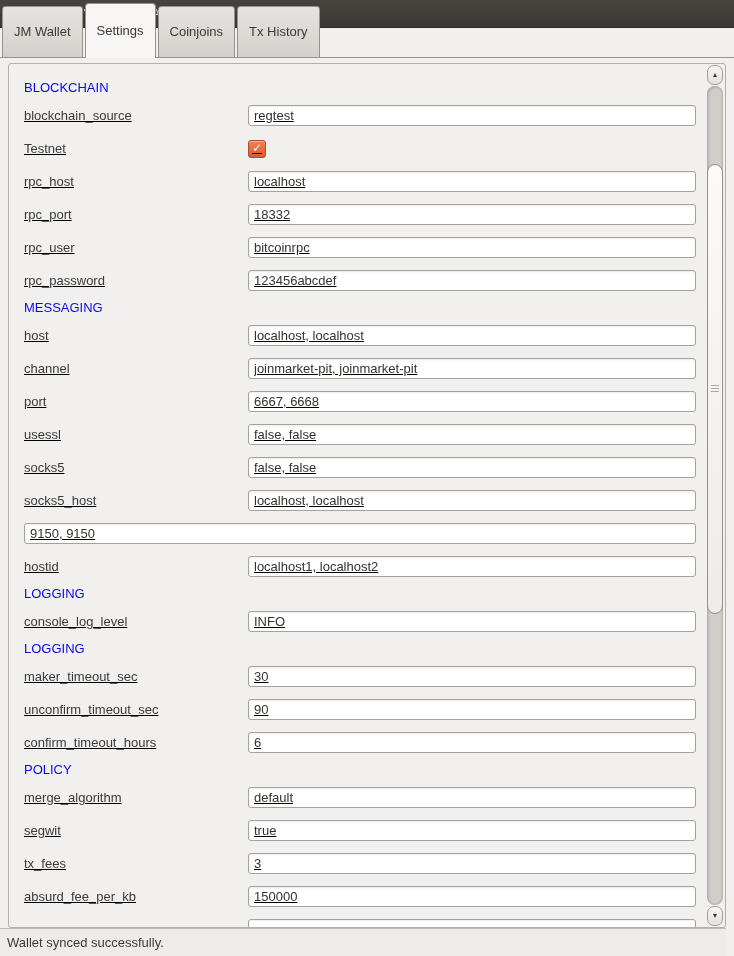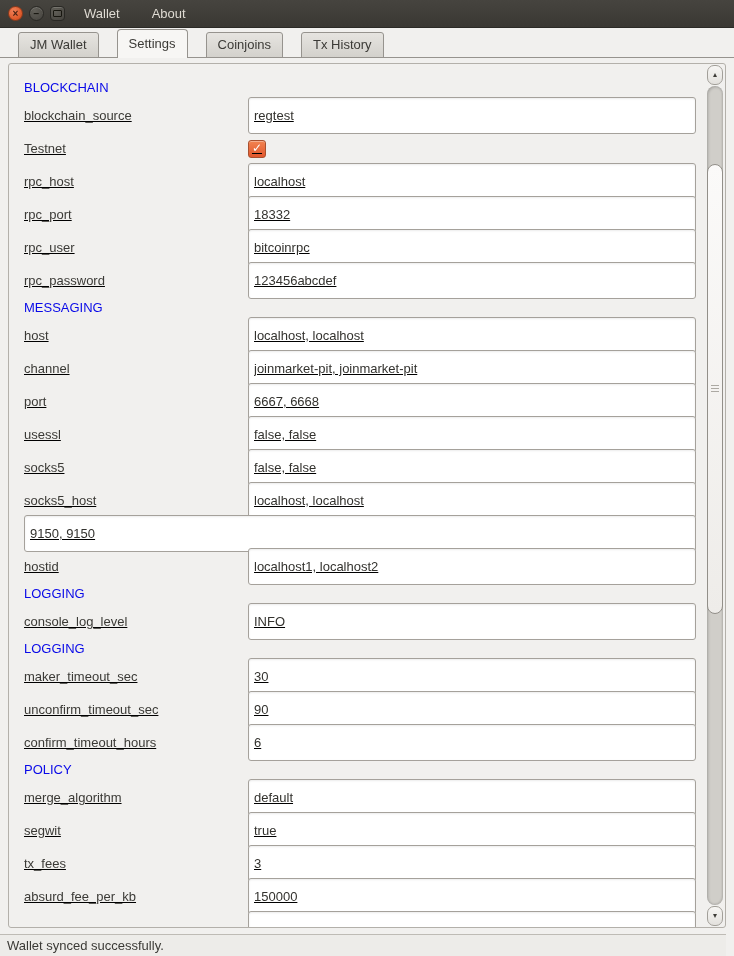--- a/index.html
+++ b/index.html
@@ -19,34 +19,34 @@
   .btn-min{font-size:10px;font-weight:bold;line-height:1;}
   .btn-max{border-radius:4px;}
   .maxglyph{display:block;width:7px;height:5px;border:1px solid #17160F;border-radius:1px;}
   .menu{margin-left:13px;display:flex;gap:20px;color:#DFDBD3;}
   .menuitem{padding:2px 6px;cursor:default;}
 
   
   .tabbar{position:absolute;top:28px;left:0;right:0;height:30px;background:#F1F0EE;
     display:flex;align-items:flex-end;padding-left:2px;}
   .tabbar::after{content:'';position:absolute;left:0;right:0;bottom:0;height:1px;background:#96938E;z-index:0;}
-  .tab{position:relative;z-index:1;height:24px;line-height:24px;padding:0 11px;margin-right:2px;
+  .tab{position:relative;z-index:1;height:24px;line-height:24px;padding:13px 11px;margin-right:2px;
     background:linear-gradient(#E6E4E0,#D3D1CC);border:1px solid #96938E;border-radius:3px 3px 0 0;
-    color:#3B3A36;cursor:default;box-sizing:content-box;margin-left:16px;}
+    color:#3B3A36;cursor:default;box-sizing:content-box;}
   .tab.active{z-index:2;height:28px;line-height:28px;background:#F7F6F4;border-bottom:none;
     border-radius:4px 4px 0 0;}
 
   
   .scrollframe{position:absolute;left:8px;right:8px;top:63px;bottom:28px;
     border:1px solid #B3B0AA;border-radius:3px;background:#F1F0EE;overflow:hidden;box-sizing:border-box;}
   .content{position:absolute;left:0;top:0;right:18px;padding:13px 0 0 15px;}
   .sechdr{height:22px;line-height:22px;color:#0909E8;}
   .row{display:flex;align-items:center;height:33px;text-decoration:underline;}
   .rowlabel{width:224px;flex:none;color:#3B3A36;}
-  .rowinput{flex:1;height:37px;margin-right:11px;border:1px solid #A5A19B;border-radius:3px;
+  .rowinput{flex:1;height:21px;margin-right:11px;border:1px solid #A5A19B;border-radius:3px;
     background:#FFFFFF;padding:0 5px;font:inherit;color:#33322E;box-sizing:border-box;
     box-shadow:inset 0 1px 2px rgba(0,0,0,0.08);outline:none;}
   .cb{width:16px;height:16px;border:1px solid #A8502F;border-radius:3px;flex:none;
     background:linear-gradient(#F28350,#E2582E);display:flex;align-items:center;justify-content:center;
     box-shadow:inset 0 1px 0 rgba(255,255,255,.35);cursor:default;}
   .mark{color:#FFFFFF;font-size:12px;font-weight:bold;line-height:1;margin-top:-1px;}
 
   
   .sbar{position:absolute;top:1px;bottom:1px;right:1px;width:18px;}
   .sbtn{position:absolute;left:1px;right:1px;height:20px;box-sizing:border-box;
@@ -55,21 +55,21 @@
   .sbtn.up{top:0;}
   .sbtn.down{bottom:0;}
   .strough{position:absolute;left:1px;right:1px;top:21px;bottom:21px;background:#D0CEC9;border-radius:9px;
     box-shadow:inset 1px 1px 3px rgba(0,0,0,0.22), inset -1px -1px 2px rgba(0,0,0,0.12);}
   .sthumb{position:absolute;left:1px;right:1px;top:99px;height:450px;box-sizing:border-box;
     background:linear-gradient(to bottom,#FBFAF9,#EEECE9);border:1px solid #928F89;border-radius:9px;
     display:flex;align-items:center;justify-content:center;cursor:default;}
   .grip{width:8px;height:8px;background:repeating-linear-gradient(to bottom,#ACA9A3 0 1px,rgba(0,0,0,0) 1px 3px);}
 
   
-  .statusbar{position:absolute;left:0;right:8px;bottom:0;height:22px;background:#EDECE9;
+  .statusbar{position:absolute;left:0;right:8px;bottom:0;height:28px;background:#EDECE9;
     border-top:1px solid #BEBBB5;box-sizing:border-box;display:flex;align-items:center;
     padding-left:7px;color:#3B3A36;margin-top:12px;}
 </style>
 </head>
 <body>
 
 <div class="window">
 
   <div class="titlebar">
     <div class="wbtn btn-close">

